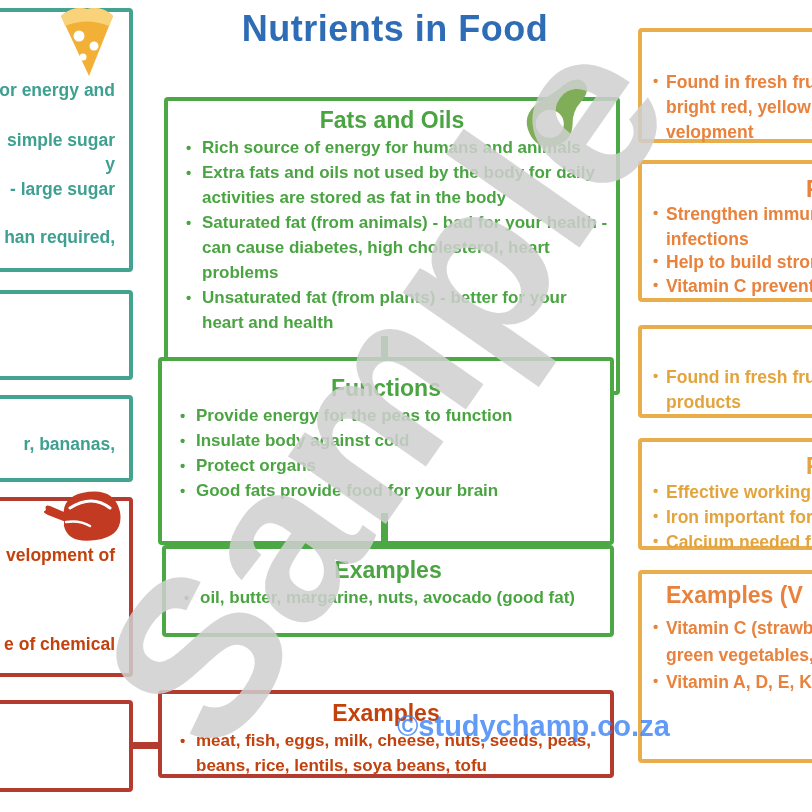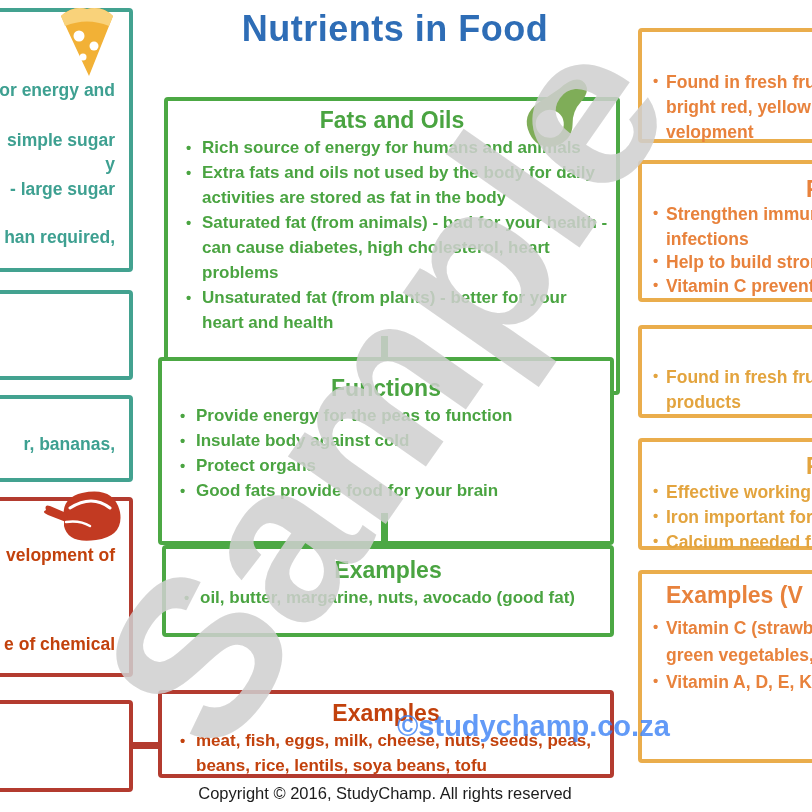--- a/index.html
+++ b/index.html
@@ -154,15 +154,14 @@
   <div class="box gold-b" style="left:638px;top:570px;width:300px;height:193px;">
     <span class="rtitle orange-t" style="left:24px;top:8px;">Examples (V</span>
     <span class="rline rb orange-t" style="top:44px;">Vitamin C (strawb</span>
     <span class="rline orange-t" style="top:71px;">green vegetables,</span>
     <span class="rline rb orange-t" style="top:98px;">Vitamin A, D, E, K</span>
   </div>
 
   <div class="wm-sample">Sample</div>
   <div class="wm-site">©studychamp.co.za</div>
 
-  <div class="copyright">Copyright © 2016, StudyChamp. All rights reserved</div>
 
 </div>
 
 </body></html>

